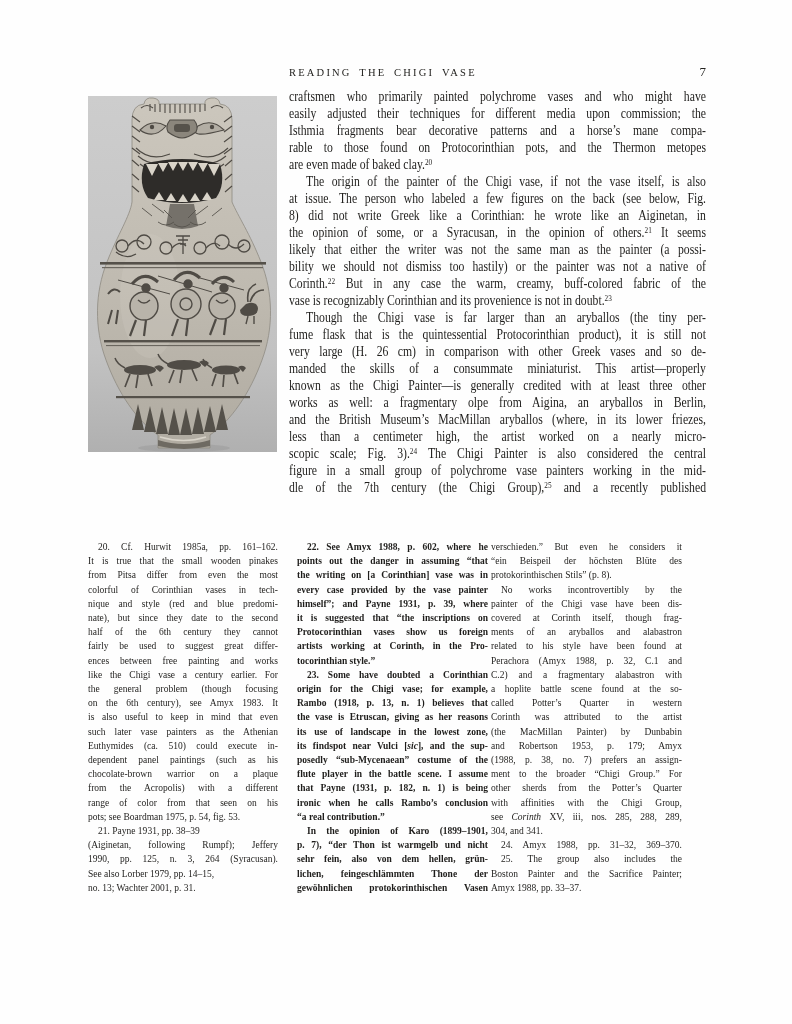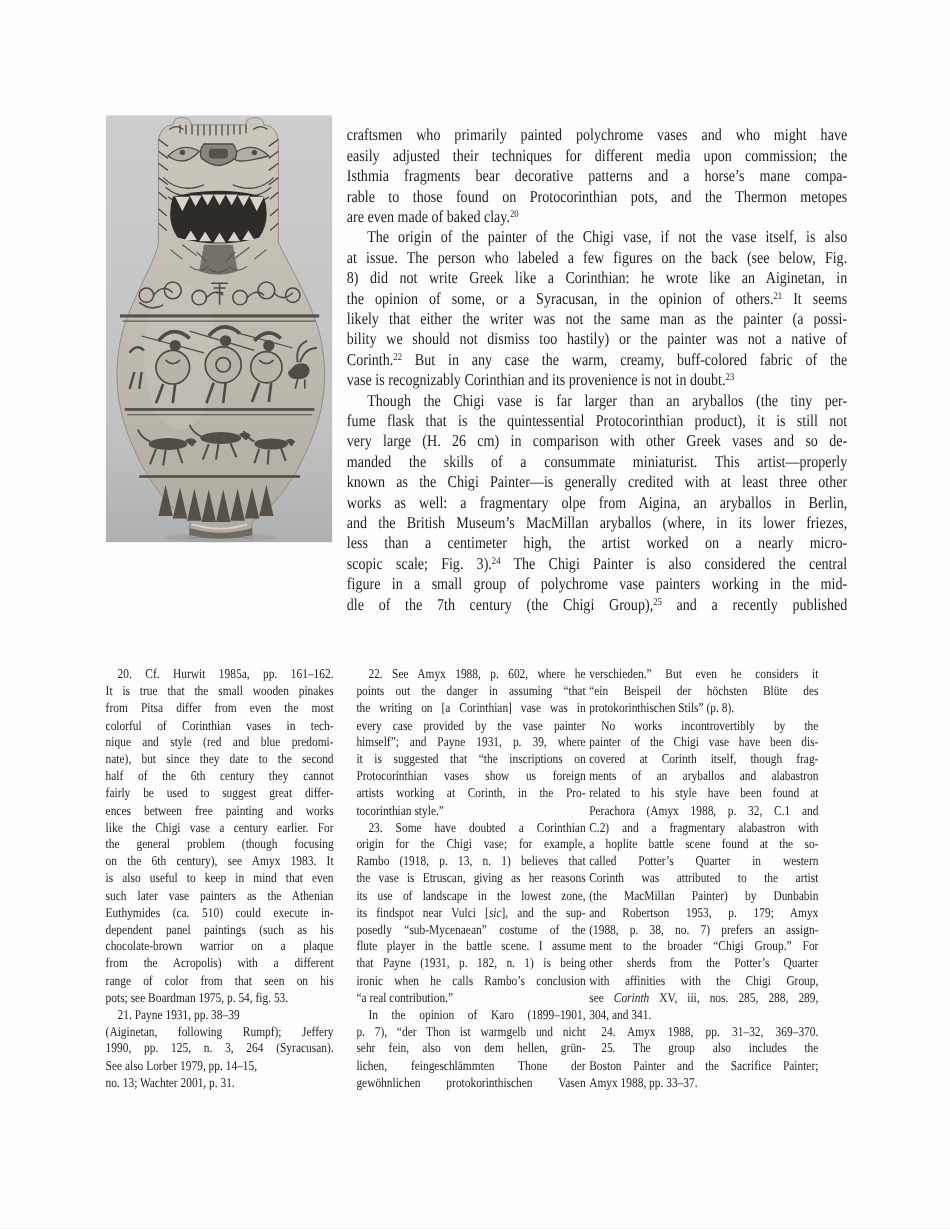--- a/index.html
+++ b/index.html
@@ -9,40 +9,44 @@
     overflow:hidden;margin:0 auto;
   }
   .running-header{
     position:absolute;left:289px;top:64px;width:417px;
     display:flex;justify-content:space-between;align-items:baseline;
   }
   .rh-title{font-size:10.5px;letter-spacing:2.2px;word-spacing:3px;color:#23221f;}
   .rh-page{font-size:13px;color:#23221f;}
   .figure{position:absolute;left:88px;top:96px;width:189px;height:356px;}
   .figure svg{display:block;}
-  .main-col{position:absolute;left:289px;top:104px;width:417px;}
-  .fn-col{position:absolute;top:539px;width:190px;margin-top:16px;}
+  .main-col{position:absolute;left:289px;top:88px;width:417px;}
+  .fn-col{position:absolute;top:539px;width:190px;}
   .fn1{left:88px;}
-  .fn2{left:297px;width:191px;}
+  .fn2{left:297px;width:191px;font-weight:bold;}
   .fn3{left:491px;width:191px;}
   .cond{width:calc(100% / 0.85);transform:scaleX(0.85);transform-origin:0 0;}
   .main-cond{font-size:13.8px;line-height:17px;}
   .fn-cond{font-size:11.2px;line-height:14.2px;}
   .tline{text-align:justify;text-align-last:justify;white-space:normal;}
   .tline.last{text-align-last:left;}
   .main-cond .tline.ind{text-indent:1.45em;}
   .fn-cond .tline.ind{text-indent:1.05em;}
   .tline sup{font-size:0.62em;line-height:0;vertical-align:baseline;position:relative;top:-0.48em;}
   .tline em{font-style:italic;}
 </style>
 </head>
 <body>
 
 <div class="page">
 
+  <div class="running-header">
+    <span class="rh-title">READING THE CHIGI VASE</span>
+    <span class="rh-page">7</span>
+  </div>
 
   <div class="figure">
     <svg viewBox="0 0 189 356" width="189" height="356">
       <defs>
         <linearGradient id="bg" x1="0" y1="0" x2="0" y2="1">
           <stop offset="0" stop-color="#cdcdcd"></stop>
             <stop offset="0.72" stop-color="#c2c2c2"></stop>
             <stop offset="1" stop-color="#b0b0b0"></stop>
         </linearGradient>
         <linearGradient id="vb" x1="0" y1="0" x2="0" y2="1">

